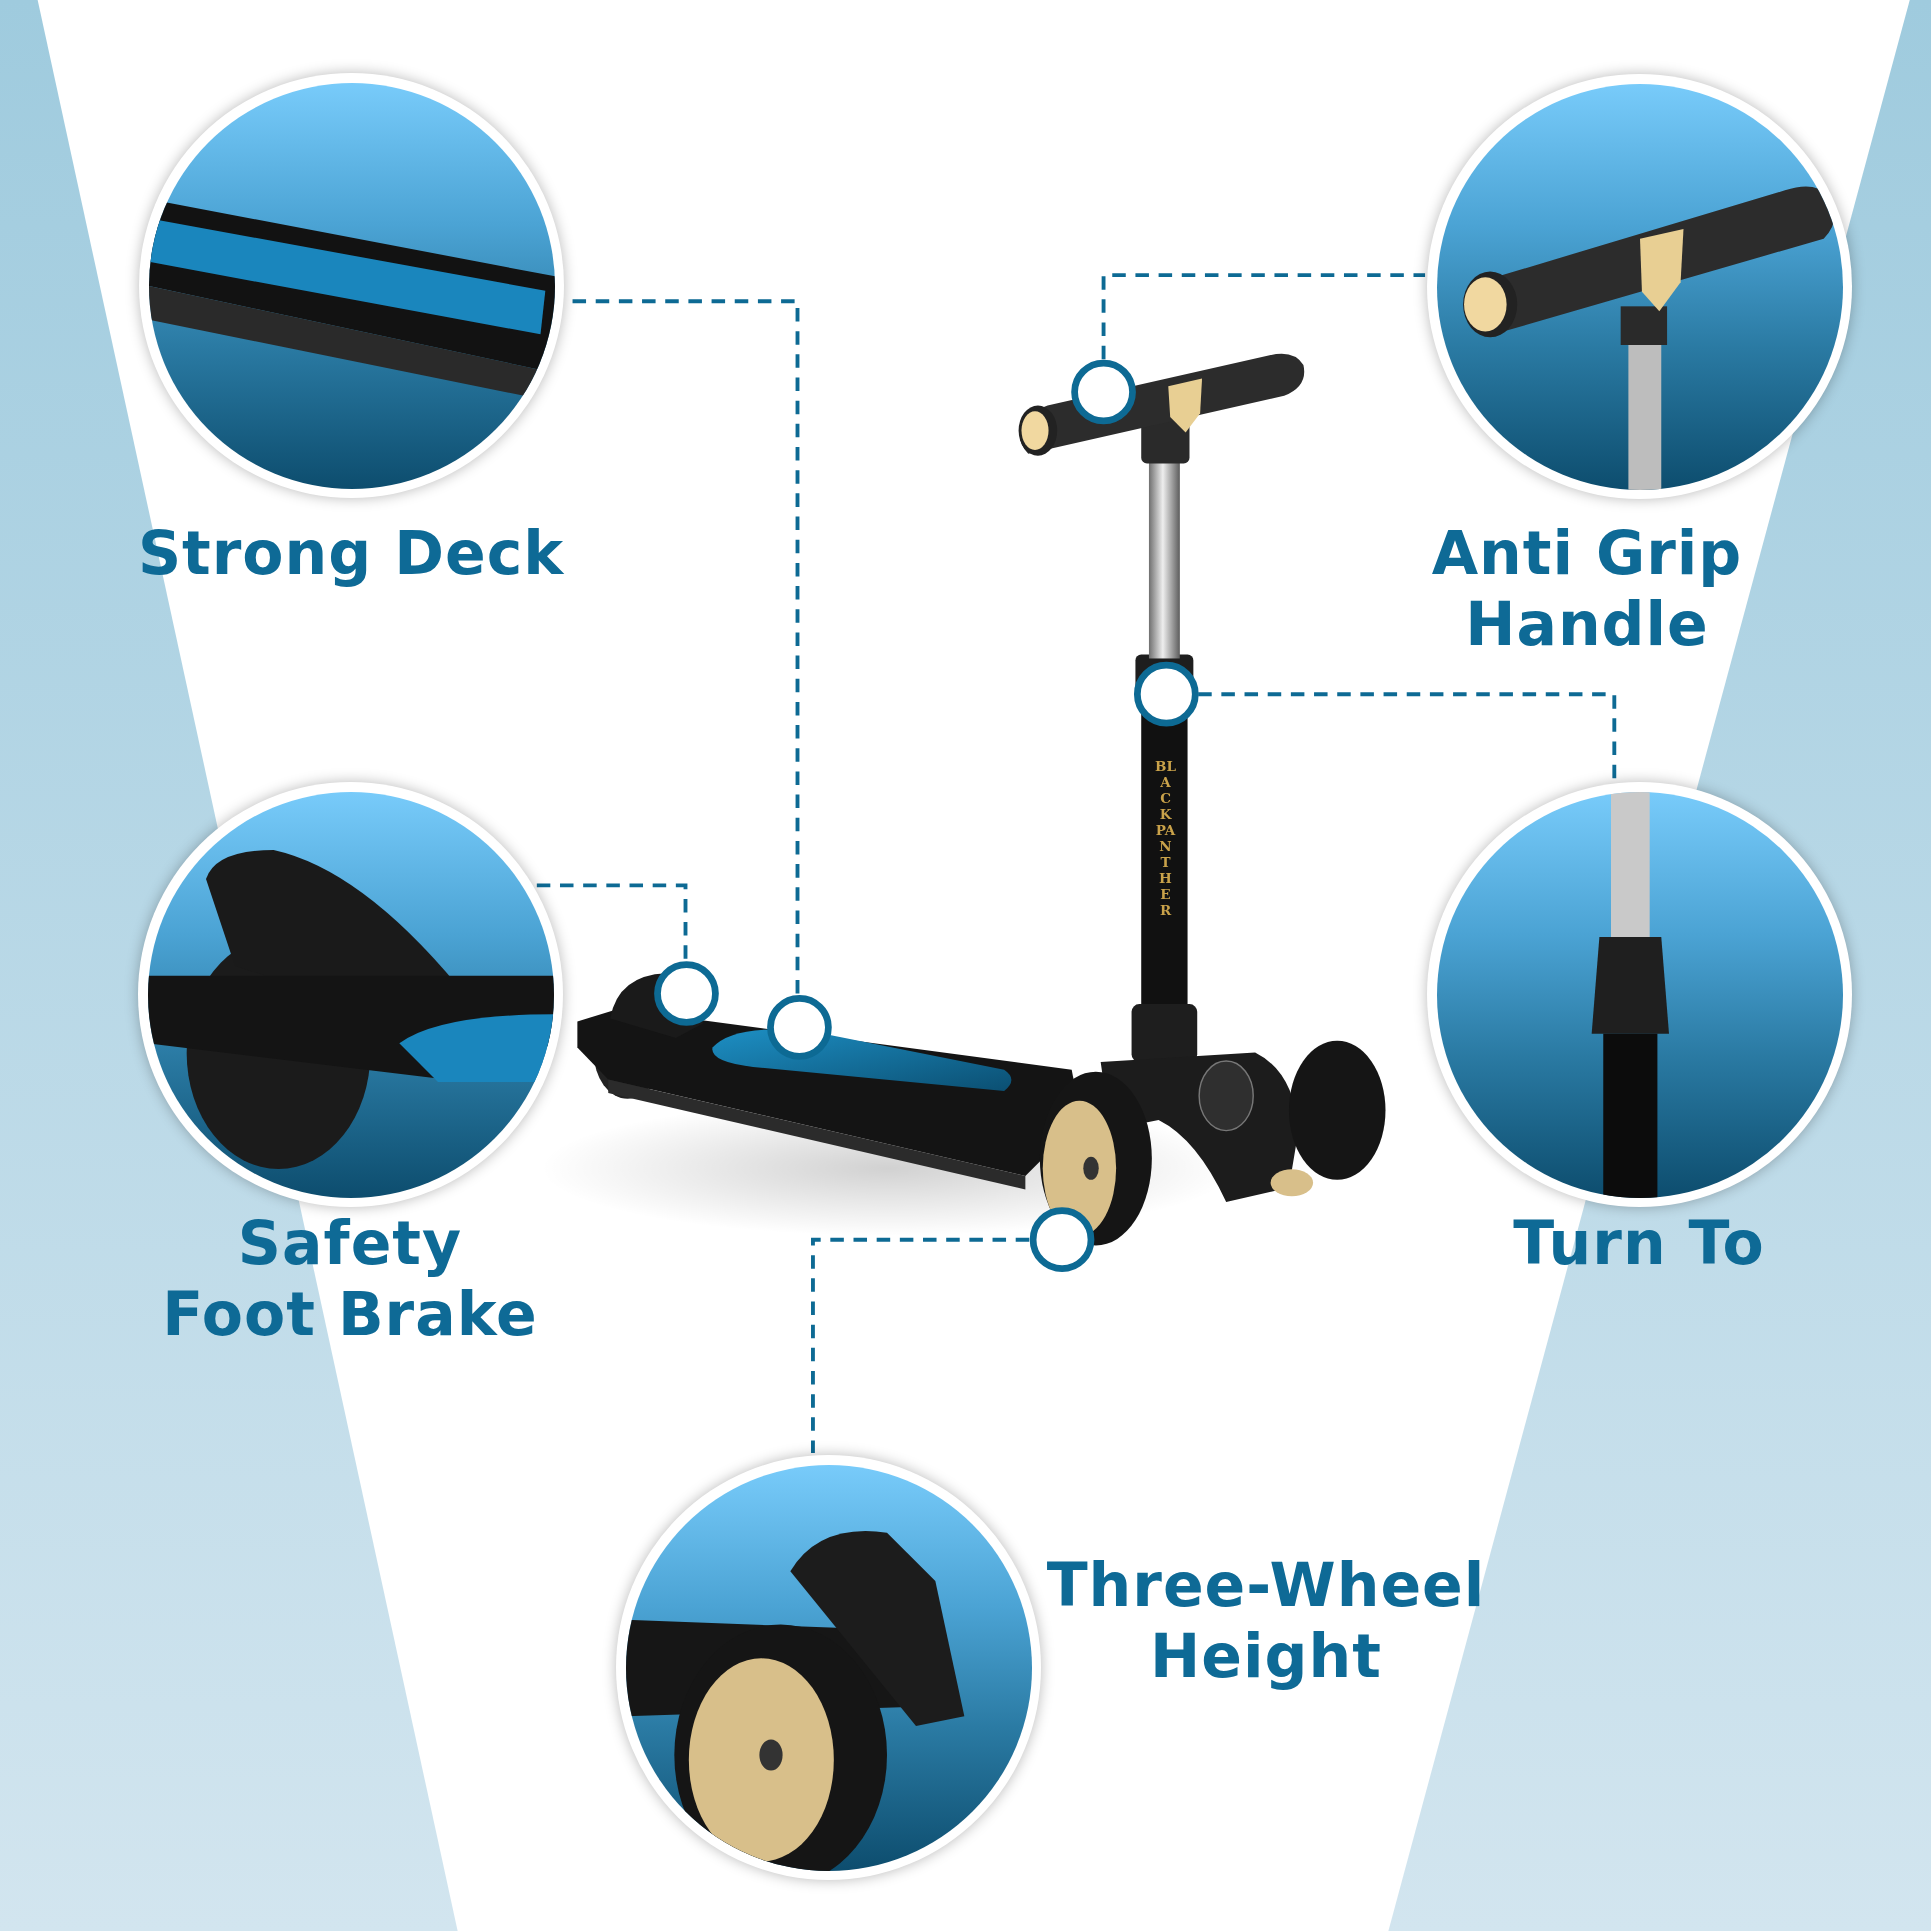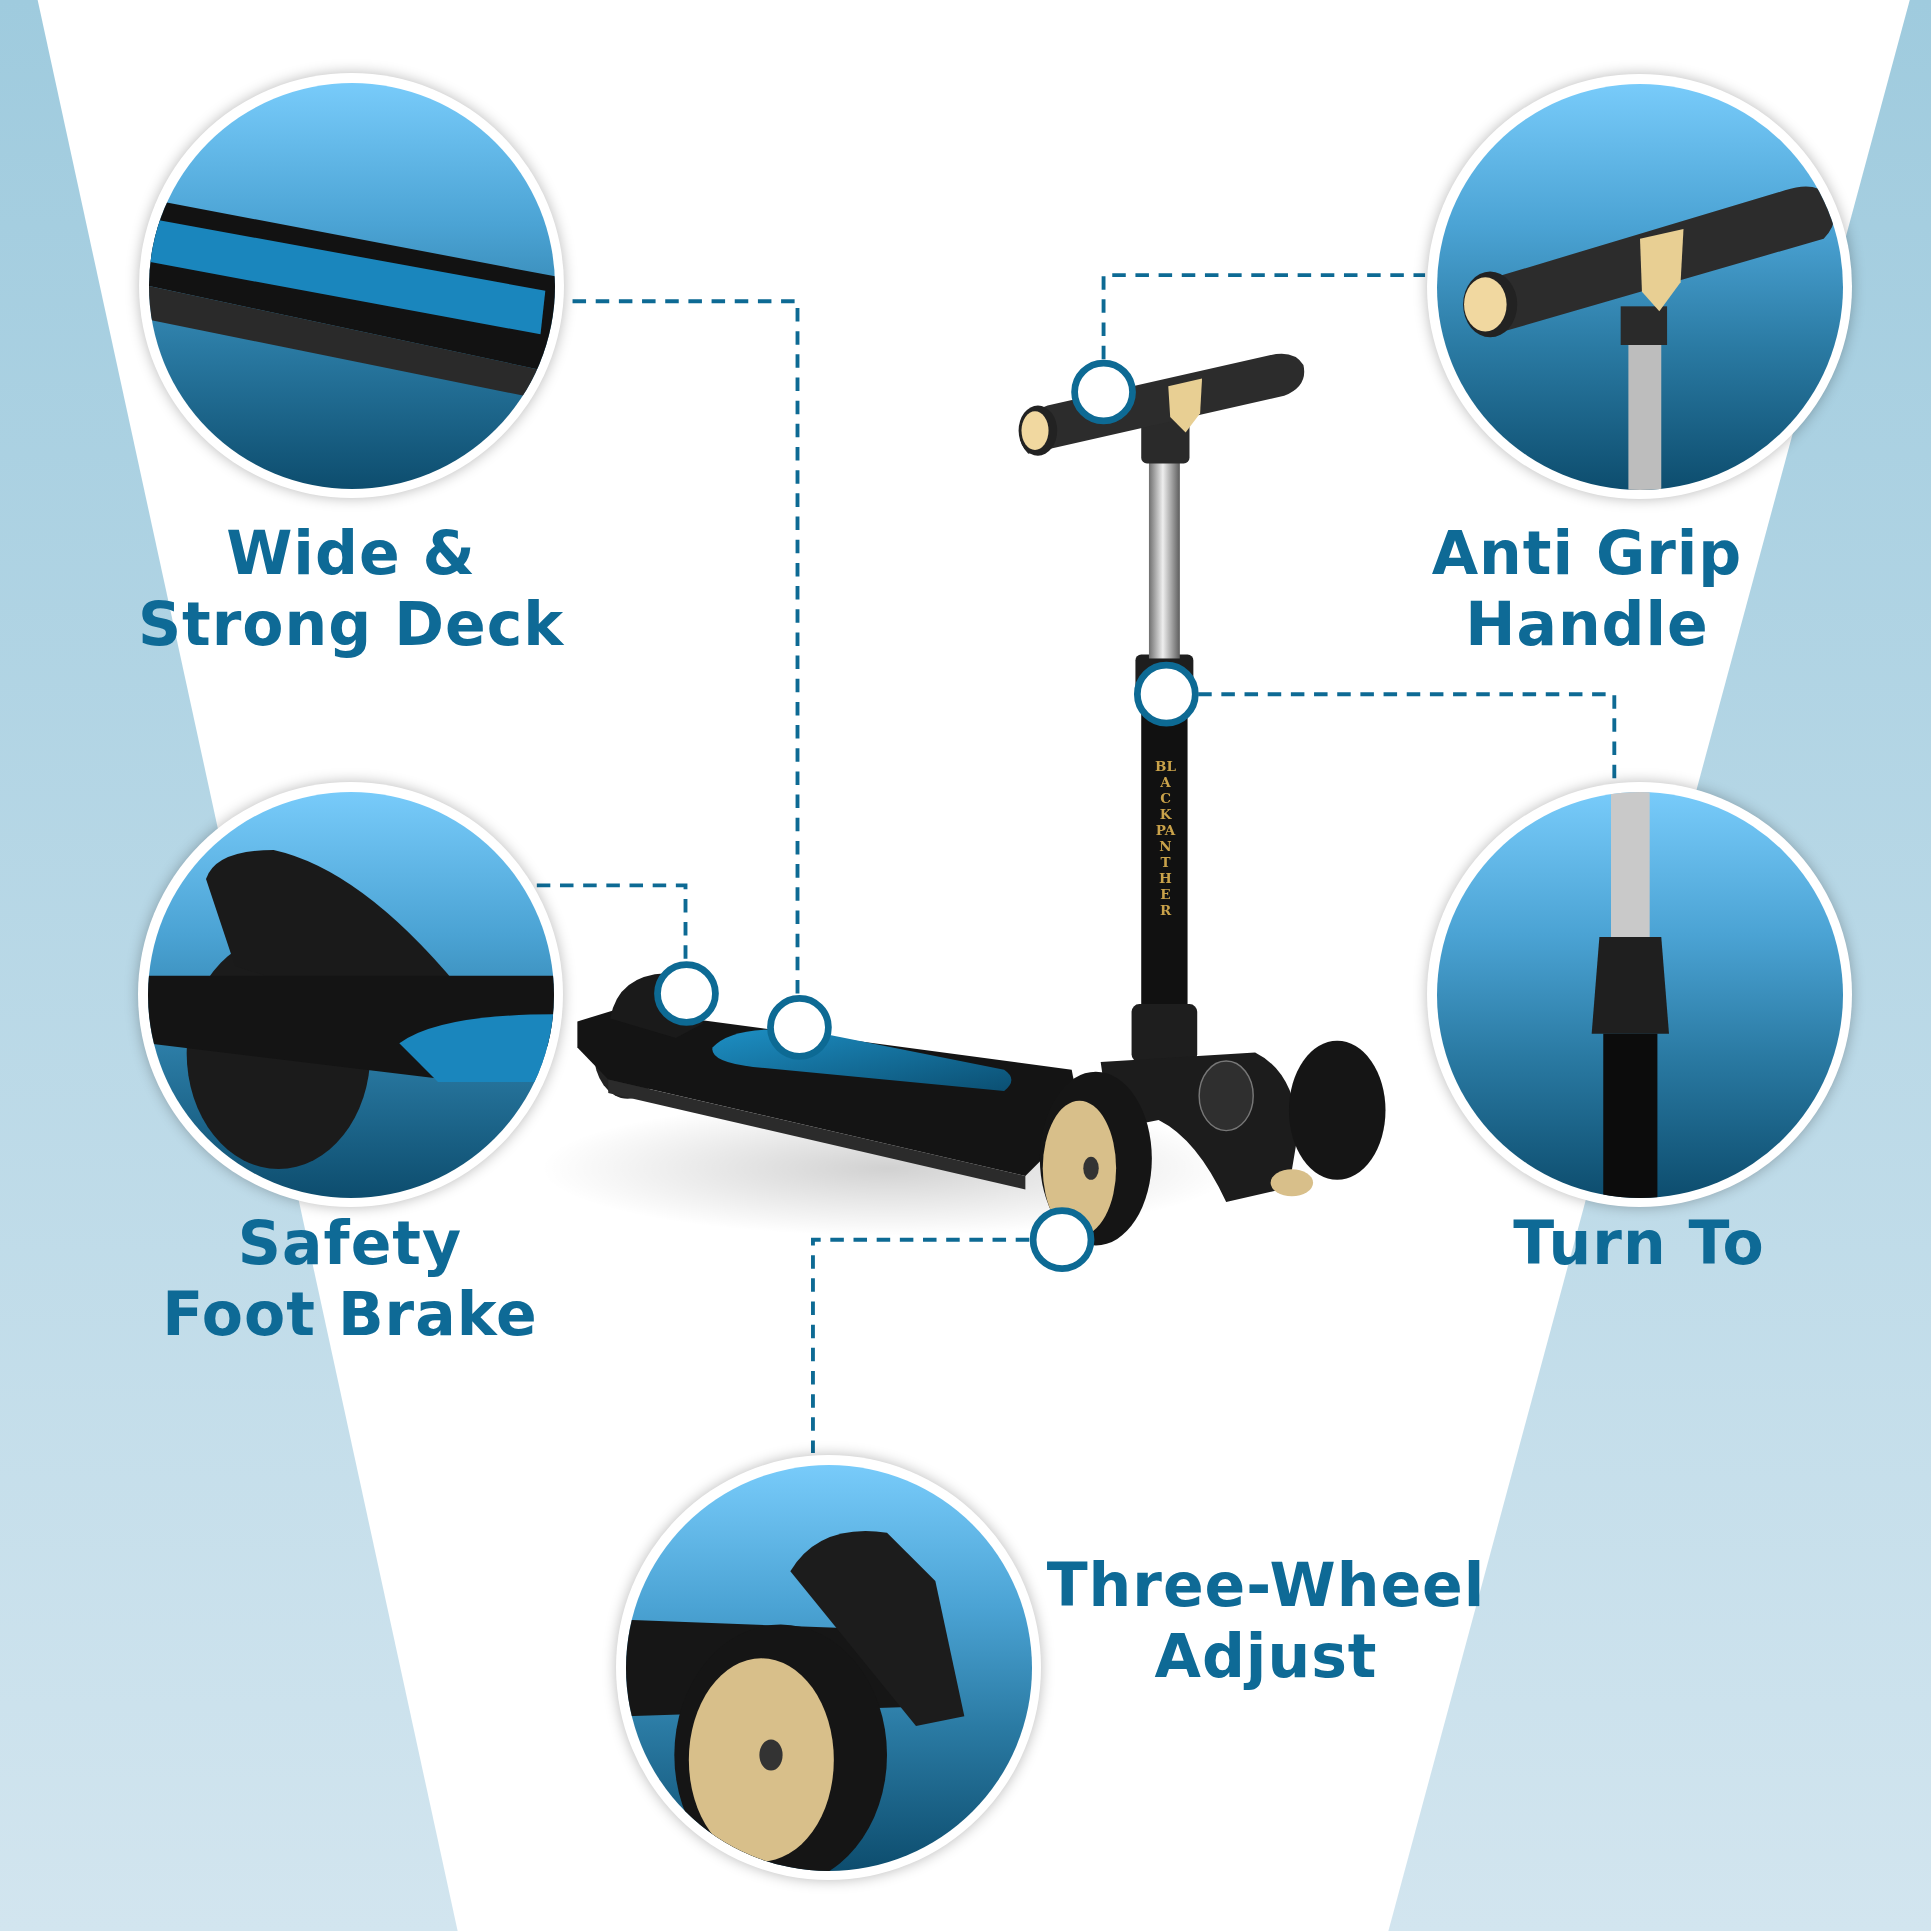--- a/index.html
+++ b/index.html
@@ -147,31 +147,30 @@
       <polygon points="0,160 260,170 300,250 0,260" fill="#161616"></polygon>
       <path d="M170,110 Q200,60 270,70 L320,120 L350,260 L300,270 Z" fill="#1c1c1c"></path>
       <ellipse cx="160" cy="300" rx="110" ry="135" fill="#151515"></ellipse>
       <ellipse cx="140" cy="305" rx="75" ry="105" fill="#d8bf8a"></ellipse>
       <ellipse cx="150" cy="300" rx="12" ry="16" fill="#333"></ellipse>
     </svg>
   </div>
 </div>
 
 <div class="label" style="left:100px;top:518px;">
-  <span>Wide &amp;</span>
   <span>Strong Deck</span>
 </div>
 <div class="label" style="left:1336px;top:518px;">
   <span>Anti Grip</span>
   <span>Handle</span>
 </div>
 <div class="label" style="left:99px;top:1208px;">
   <span>Safety</span>
   <span>Foot Brake</span>
 </div>
 <div class="label" style="left:1388px;top:1208px;">
   <span>Turn To</span>
 </div>
 <div class="label" style="left:1015px;top:1550px;">
   <span>Three-Wheel</span>
-  <span>Adjust</span>
+  <span>Height</span>
 </div>
 
 
 </body></html>

